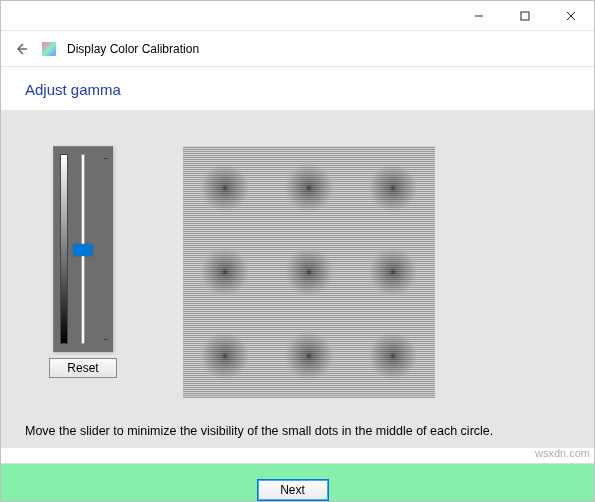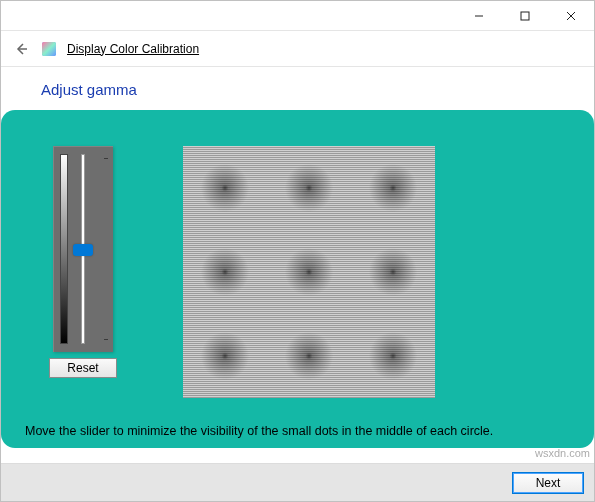--- a/index.html
+++ b/index.html
@@ -43,37 +43,36 @@
     border-bottom: 1px solid #e5e5e5;
   }
   .back-btn {
     width: 20px; height: 20px;
     display:flex; align-items:center; justify-content:center;
     color:#555; font-size:14px;
   }
   .app-icon {
     width: 16px; height: 16px;
   }
-  .app-title { font-size: 12px; color:#000;text-decoration:underline; }
+  .app-title { font-size: 12px; color:#000; }
 
   
   .page-title {
     color: #1a3db0;
     font-size: 15px;
-    padding: 14px 24px 12px 40px;
+    padding: 14px 24px 12px 24px;
   }
 
   
   .main-area {
-    background: #14b8a6;
+    background: #e5e5e5;
     margin: 0;
     padding: 28px 32px 10px 24px;
     height: 338px;
     position: relative;
-    border-radius: 14px;
   }
 
   
   .slider-panel {
     position: absolute;
     left: 52px;
     top: 36px;
     width: 60px;
     height: 206px;
     background: #6e6e6e;
@@ -153,28 +152,28 @@
     bottom: 10px;
     right: 24px;
     font-size: 12.5px;
     color: #000;
   }
 
   
   .btn-bar {
     height: 38px;
     border-top: 1px solid #dcdcdc;
-    background: #e5e5e5;
+    background: #86efac;
     display:flex;
     justify-content:flex-end;
     align-items:center;
     padding-right: 10px;
     gap: 6px;
     position:absolute;
-    left:0; right:0; bottom:0;
+    left:0; right:0; bottom:0;flex-direction:column;
   }
   .btn {
     min-width: 72px;
     height: 22px;
     background: linear-gradient(#fdfdfd,#ececec);
     border: 1px solid #adadad;
     font-size: 12px;
     color:#000;
     text-align:center;
     line-height:20px;

